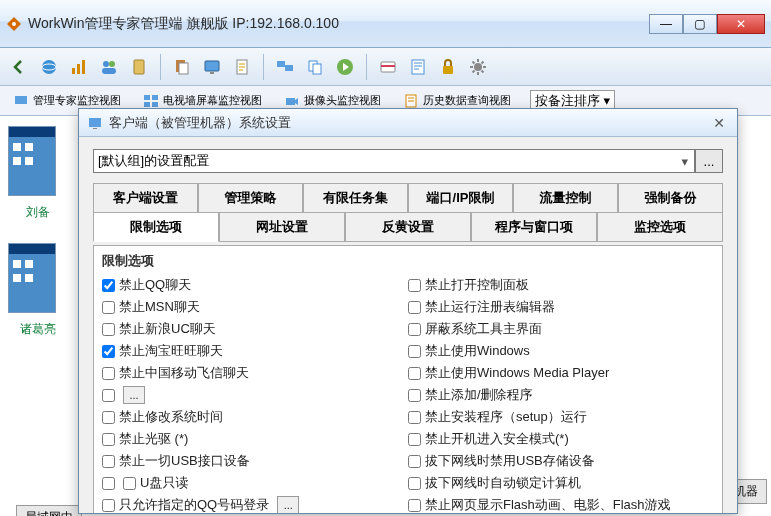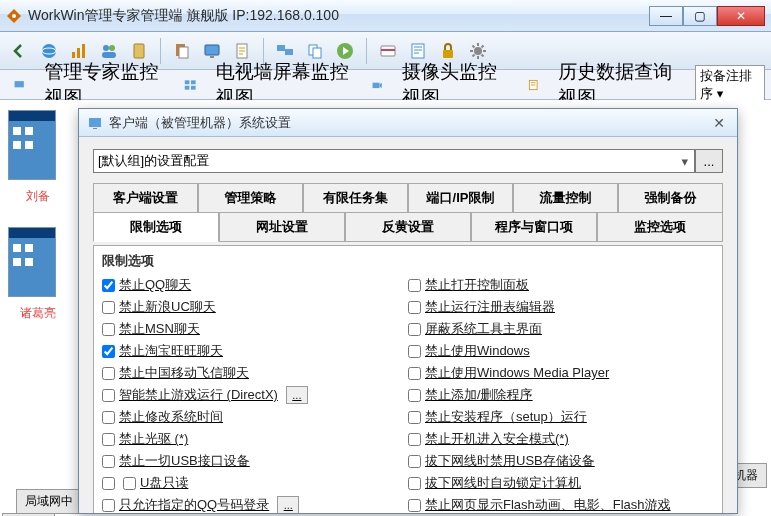--- a/index.html
+++ b/index.html
@@ -1,50 +1,50 @@
 <!DOCTYPE html>
 <html><head>
 <meta charset="utf-8">
 <style>
 * { margin: 0; padding: 0; box-sizing: border-box; font-family: "Microsoft YaHei", SimSun, Arial, sans-serif; }
 body { background: #d4d0c8; width: 771px; height: 516px; overflow: hidden; font-size: 13px; }
 
 
 .main-titlebar {
-  height: 32px;
+  height: 48px;
   background: linear-gradient(to bottom, #f7fbff 0%, #e1eefc 45%, #cde0f6 46%, #d8e8f8 100%);
   display: flex; align-items: center; padding: 0 6px;
   border-bottom: 1px solid #8aa9c9;
 }
 .main-titlebar .title-icon { width: 16px; height: 16px; margin-right: 6px; }
 .main-titlebar .title-text { flex: 1; color: #2a2a2a; font-size: 14px; }
 .win-btns { display: flex; gap: 0; }
 .win-btn { width: 34px; height: 20px; border: 1px solid #7a96b5; background: linear-gradient(to bottom,#f2f8ff,#cfe2f7); display:flex; align-items:center; justify-content:center; font-size:12px; cursor:pointer; }
 .win-close { width: 48px; background: linear-gradient(to bottom,#f08080,#d43b2f); color:#fff; border-color:#a02020; }
 
 
 .toolbar { height: 38px; background: linear-gradient(to bottom,#f4f8fc,#dbe7f4); border-bottom:1px solid #a8bdd6; display:flex; align-items:center; padding:0 6px; gap:4px; }
 .tb-btn { width: 26px; height:26px; display:flex; align-items:center; justify-content:center; border-radius:3px; }
 .tb-btn svg { width:20px; height:20px; }
 .tb-sep { width:1px; height:26px; background:#a8bdd6; margin:0 4px; }
 
 
 .viewtabs { height: 30px; background:#f0f4fa; border-bottom:1px solid #a8bdd6; display:flex; align-items:center; padding:0 6px; gap:8px; }
-.viewtab { display:flex; align-items:center; gap:19px; padding:3px 6px; font-size:19px; cursor:pointer; border:1px solid transparent; border-radius:3px; }
+.viewtab { display:flex; align-items:center; gap:4px; padding:3px 6px; font-size:11px; cursor:pointer; border:1px solid transparent; border-radius:3px; }
 .viewtab-icon { width:16px; height:16px; }
 .sort-select { margin-left:4px; font-size:13px; padding:1px 4px; background:#fff; border:1px solid #999; }
 
 
 .main-area { position: relative; height: calc(516px - 32px - 38px - 30px); background:#fff; }
 .left-thumbs { position:absolute; left:8px; top:10px; width:60px; }
 .thumb { width:48px; height:70px; margin-bottom:8px; border:1px solid #7a96b5; background:linear-gradient(135deg,#3a7bd5,#2b5797); display:flex; flex-direction:column; }
 .thumb-bar { height:10px; background:#0a3d78; }
 .thumb-body { flex:1; background:#4a8cc7; position:relative; }
 .thumb-body::before { content:""; position:absolute; left:4px; top:6px; width:8px; height:8px; background:#fff; box-shadow: 12px 0 #fff, 0 14px #fff, 12px 14px #fff; }
-.thumb-label { font-size:12px; text-align:center; margin-top:2px; color:#ef4444; }
+.thumb-label { font-size:12px; text-align:center; margin-top:2px; color:#15803d; }
 .bottom-tabs { position:absolute; left:16px; bottom:2px; display:flex; gap:0;text-align:right; }
 .bottom-tab { padding:3px 8px; background:#e8e8e8; border:1px solid #999; font-size:12px; cursor:pointer; }
 
 
 .dialog { position:absolute; left:78px; top:108px; width:660px; height:406px; background:#f0f0f0; border:1px solid #6a88a8; box-shadow:0 4px 12px rgba(0,0,0,0.3); display:flex; flex-direction:column; }
 .dialog-titlebar { height:28px; background:linear-gradient(to bottom,#f7fbff,#d8e8f8); display:flex; align-items:center; padding:0 8px; border-bottom:1px solid #a8bdd6; }
 .dialog-titlebar .icon { width:16px; height:16px; margin-right:6px; }
 .dialog-title { flex:1; color:#333; font-size:13px; }
 .dialog-close { width:20px; height:18px; display:flex; align-items:center; justify-content:center; font-size:14px; color:#555; cursor:pointer; }
 
@@ -59,21 +59,21 @@
 .tab-row { display:flex; }
 .tab-item { flex:1; text-align:center; padding:5px 2px; font-size:13px; background:#f0f0f0; border:1px solid #aaa; cursor:pointer; white-space:nowrap;font-weight:bold; }
 .tab-item.active { background:#fff; border-bottom:1px solid #fff; position:relative; z-index:2; }
 .tab-row:first-child .tab-item { border-bottom:none; }
 .tab-row2 .tab-item:first-child.active { background:#fff; }
 
 
 .fieldset { border:1px solid #aaa; padding:6px 8px 8px; background:#fff; margin-top:-1px; position:relative; }
 .fieldset-legend { font-size:13px; font-weight:bold; color:#333; margin-bottom:4px; }
 .checks { display:flex; }
-.check-col { flex:1;text-decoration:underline; }
+.check-col { flex:1; }
 .check-item { display:flex; align-items:center; gap:4px; padding:2px 0; font-size:13px; color:#222; white-space:nowrap; }
 .check-item input[type=checkbox] { width:13px; height:13px; }
 .mini-btn { width:22px; height:18px; border:1px solid #999; background:#efefef; display:inline-flex; align-items:center; justify-content:center; font-size:11px; cursor:pointer; margin-left:4px; }
 .inline-extra { display:flex; align-items:center; gap:4px; margin-left:4px; }
 </style>
 </head>
 <body>
 
 <div class="main-titlebar">
   <svg class="title-icon" viewBox="0 0 16 16">
@@ -283,37 +283,36 @@
     <div class="fieldset">
       <div class="fieldset-legend">限制选项</div>
       <div class="checks">
         <div class="check-col">
           <label class="check-item">
               <input type="checkbox" checked="" style="">
               <span>禁止QQ聊天</span>
             </label>
           <label class="check-item">
               <input type="checkbox" style="">
+              <span>禁止MSN聊天</span>
+            </label>
+          <label class="check-item">
+              <input type="checkbox" style="">
               <span>禁止新浪UC聊天</span>
-            </label>
-          <label class="check-item">
-              <input type="checkbox" style="">
-              <span>禁止MSN聊天</span>
             </label>
           <label class="check-item">
               <input type="checkbox" checked="" style="">
               <span>禁止淘宝旺旺聊天</span>
             </label>
           <label class="check-item">
               <input type="checkbox" style="">
               <span>禁止中国移动飞信聊天</span>
             </label>
           <div class="check-item">
               <input type="checkbox" style="">
-              <span>智能禁止游戏运行 (DirectX)</span>
               <span class="mini-btn">...</span>
             </div>
           <label class="check-item">
               <input type="checkbox" style="">
               <span>禁止修改系统时间</span>
             </label>
           <label class="check-item">
               <input type="checkbox" style="">
               <span>禁止光驱 (*)</span>
             </label>

